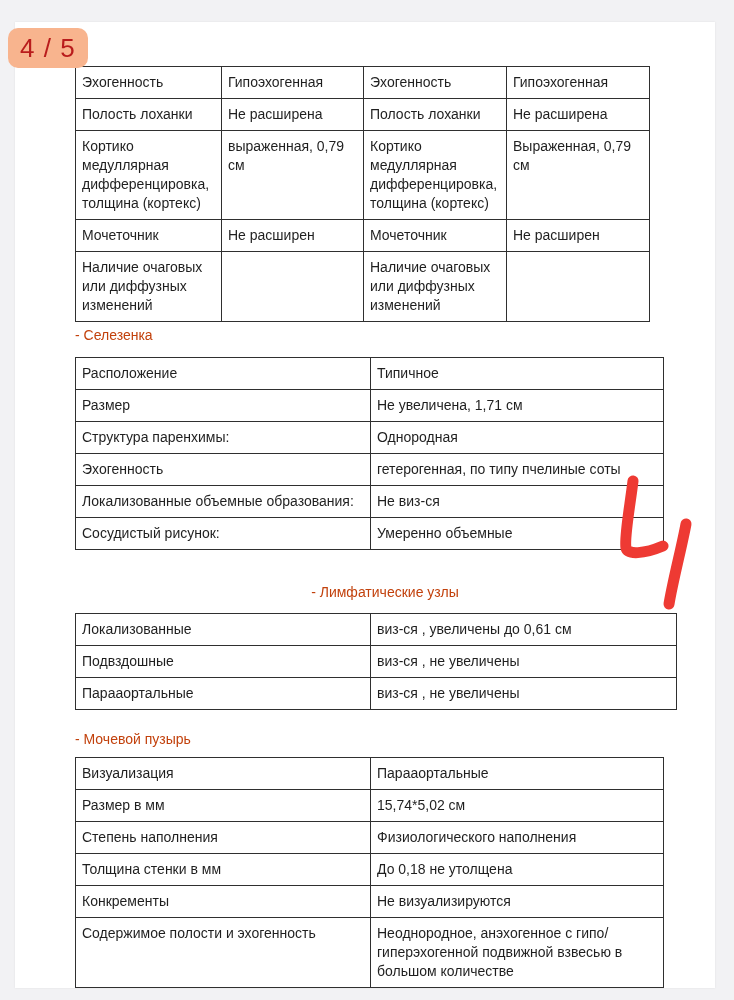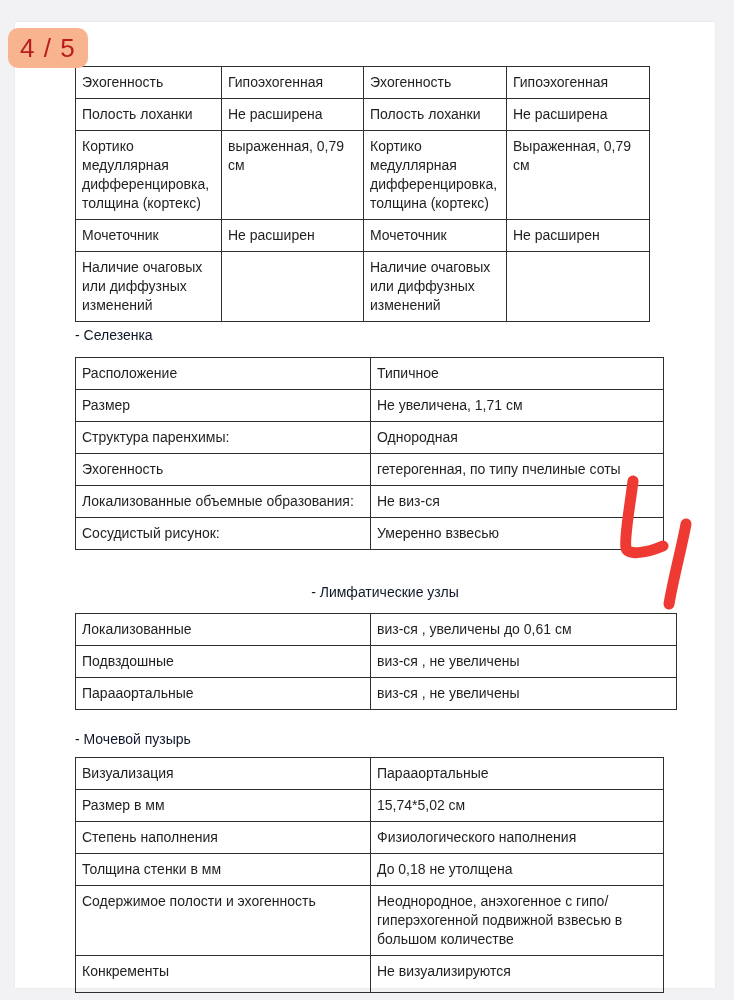--- a/index.html
+++ b/index.html
@@ -46,21 +46,21 @@
   td {
     border: 1px solid #2f2f2f;
     vertical-align: top;
     padding: 6px 6px;
     height: 30px;
     overflow: hidden;
   }
   .section-heading {
     font-size: 14px;
     line-height: 19px;
-    color: #0f172a;
+    color: #c2410c;
   }
   #kidney-table { width: 574px; }
   #spleen-table { width: 588px; margin-top: 12px; }
   #spleen-table td { height: 29px; }
   #lymph-table  { width: 601px; margin-top: 11px; }
   #bladder-table{ width: 588px; margin-top: 8px; }
   #bladder-table tr:last-child td { height: 37px; }
   .h-spleen  { margin-top: 4px; }
   .h-lymph   { margin-top: 33px; text-align: center; }
   .h-bladder { margin-top: 20px; }
@@ -148,21 +148,21 @@
             <tr>
               <td>Эхогенность</td>
               <td>гетерогенная, по типу пчелиные соты</td>
             </tr>
             <tr>
               <td>Локализованные объемные образования:</td>
               <td>Не виз-ся</td>
             </tr>
             <tr>
               <td>Сосудистый рисунок:</td>
-              <td>Умеренно взвесью</td>
+              <td>Умеренно объемные</td>
             </tr>
           </tbody>
       </table>
 
       <div class="section-heading h-lymph">- Лимфатические узлы</div>
 
       <table id="lymph-table">
         <colgroup>
           <col style="width:295px">
             <col style="width:306px">
@@ -201,26 +201,26 @@
             </tr>
             <tr>
               <td>Степень наполнения</td>
               <td>Физиологического наполнения</td>
             </tr>
             <tr>
               <td>Толщина стенки в мм</td>
               <td>До 0,18 не утолщена</td>
             </tr>
             <tr>
+              <td>Конкременты</td>
+              <td>Не визуализируются</td>
+            </tr>
+            <tr>
               <td>Содержимое полости и эхогенность</td>
               <td>Неоднородное, анэхогенное с гипо/гиперэхогенной подвижной взвесью в большом количестве</td>
-            </tr>
-            <tr>
-              <td>Конкременты</td>
-              <td>Не визуализируются</td>
             </tr>
           </tbody>
       </table>
 
     </div>
   </div>
 
   <svg class="annotation-svg" viewBox="0 0 95 150" xmlns="http://www.w3.org/2000/svg">
     <path d="M23 13 C 20 38, 14 70, 16 80 C 17.5 87, 34 86, 53 78" fill="none" stroke="#ee3a33" stroke-width="11" stroke-linecap="round" stroke-linejoin="round"></path>
     <path d="M76 56 C 72 78, 63 112, 59 136" fill="none" stroke="#ee3a33" stroke-width="11" stroke-linecap="round" stroke-linejoin="round"></path>

